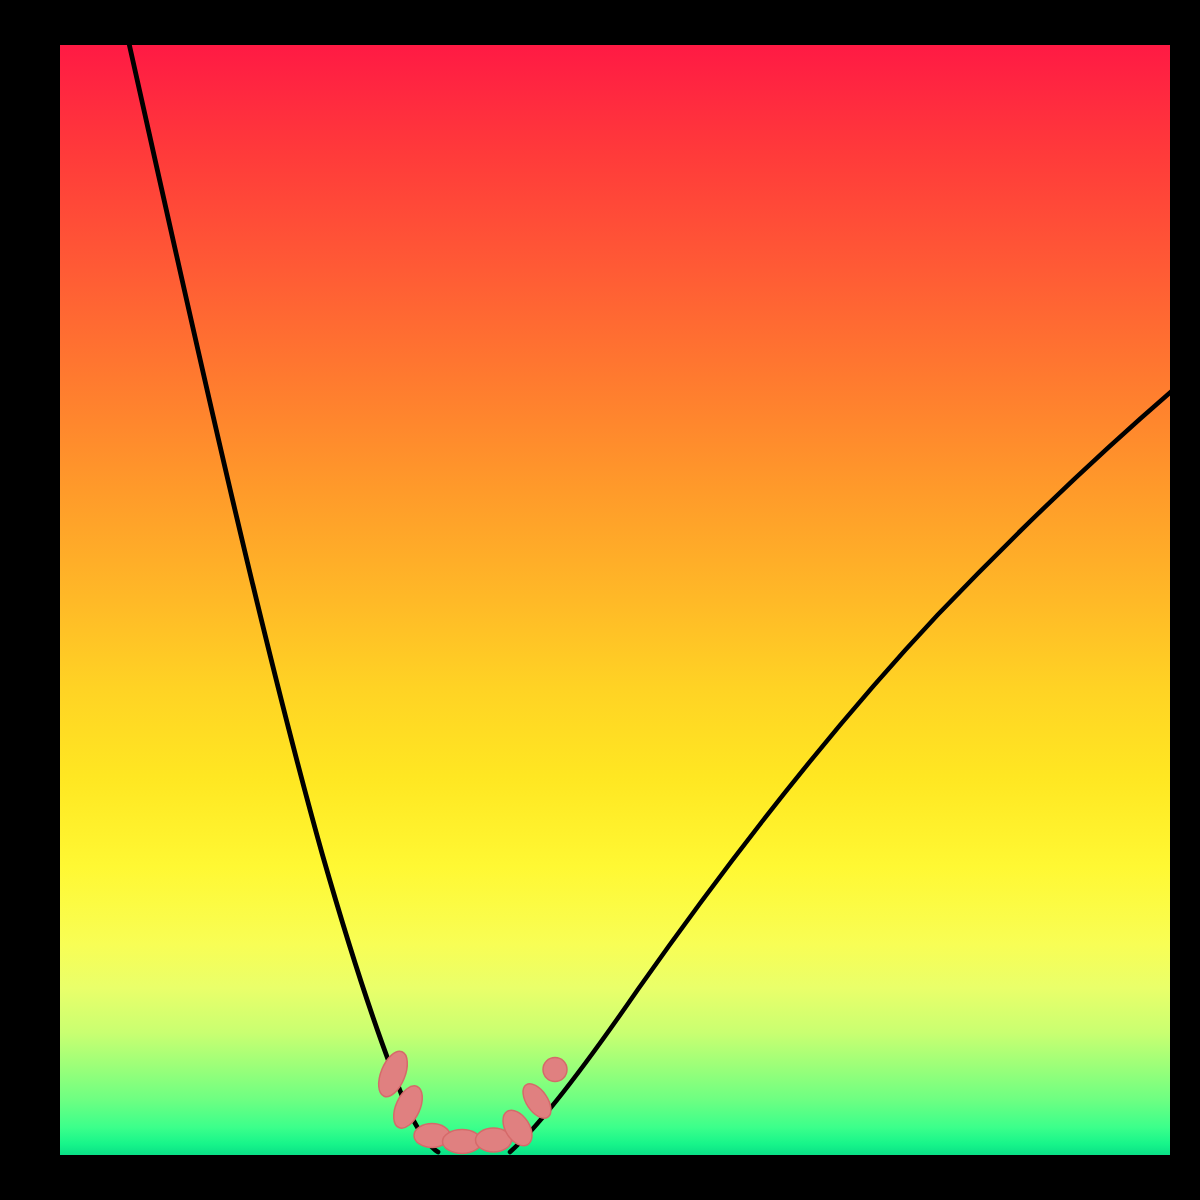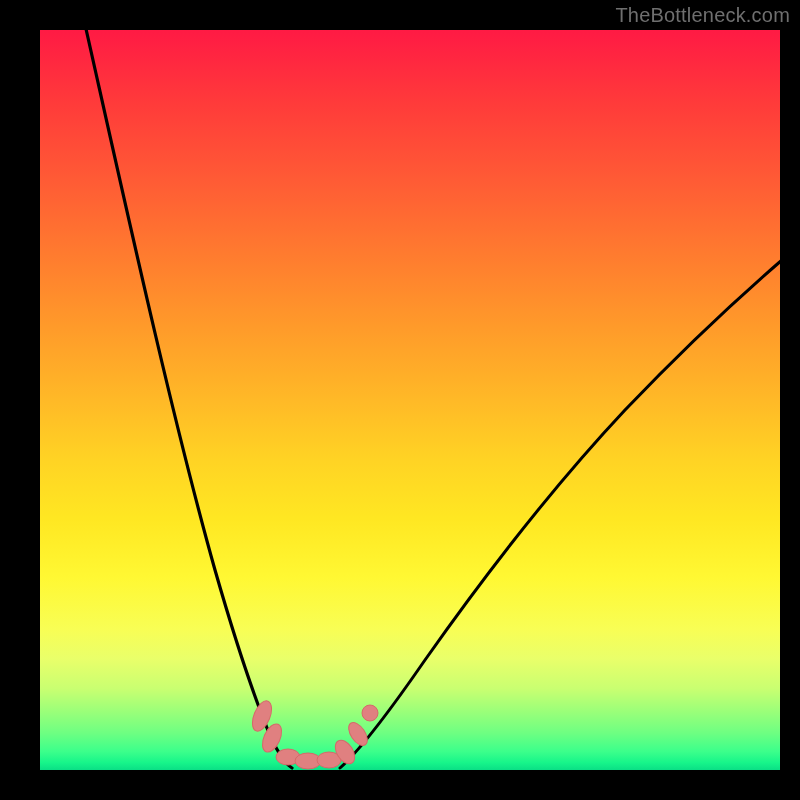--- a/index.html
+++ b/index.html
@@ -63,21 +63,20 @@
     width: 740px;
     height: 740px;
     overflow: visible;
   }
 </style>
 </head>
 <body>
 
 <div class="frame">
 
-  <div class="watermark">TheBottleneck.com</div>
 
   <div class="plot-area">
     <svg class="curve-layer" viewBox="0 0 740 740" preserveAspectRatio="none">
 
       <path d="M 44 -10
                C 80 150, 130 380, 175 540
                C 198 620, 215 670, 232 710
                C 240 726, 247 735, 252 738" fill="none" stroke="#000" stroke-width="3.2" stroke-linecap="round"></path>
 
       <path d="M 300 738

